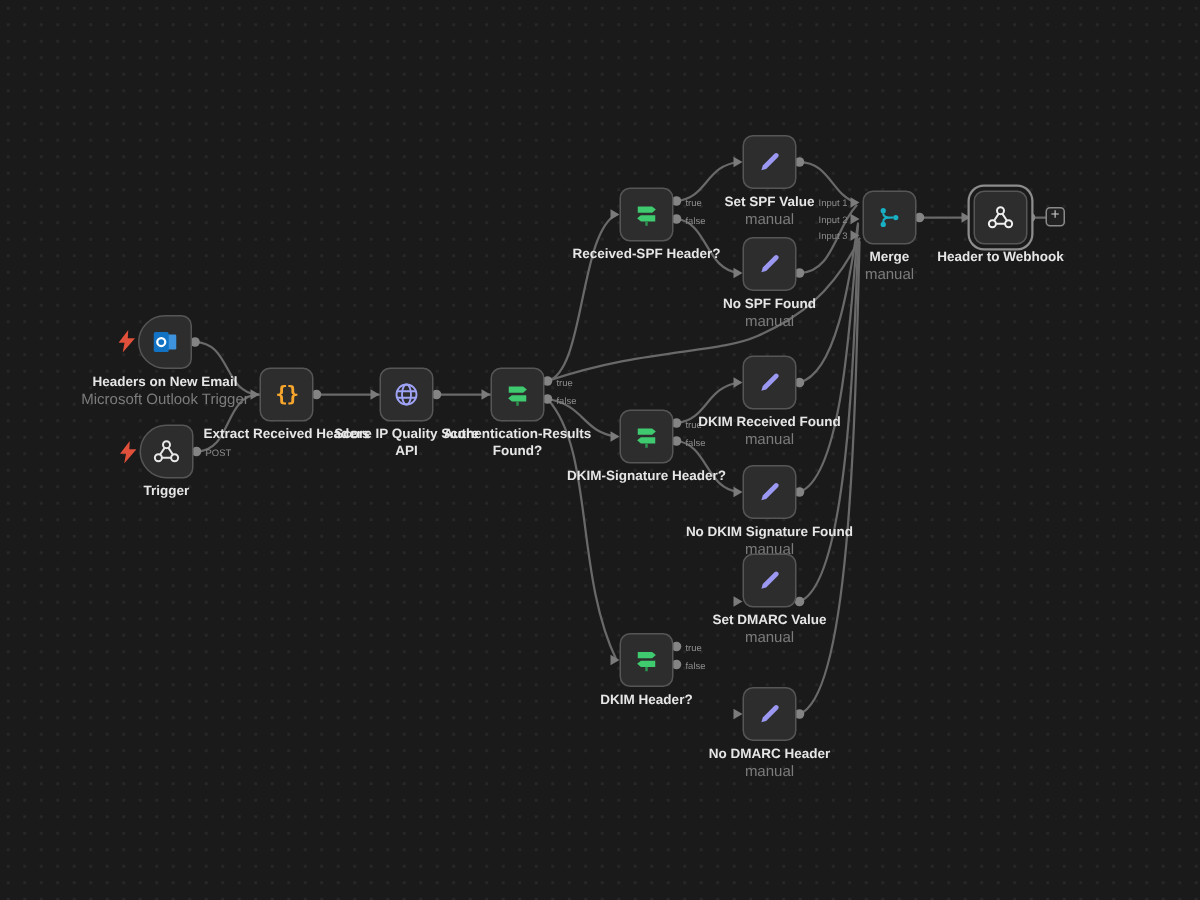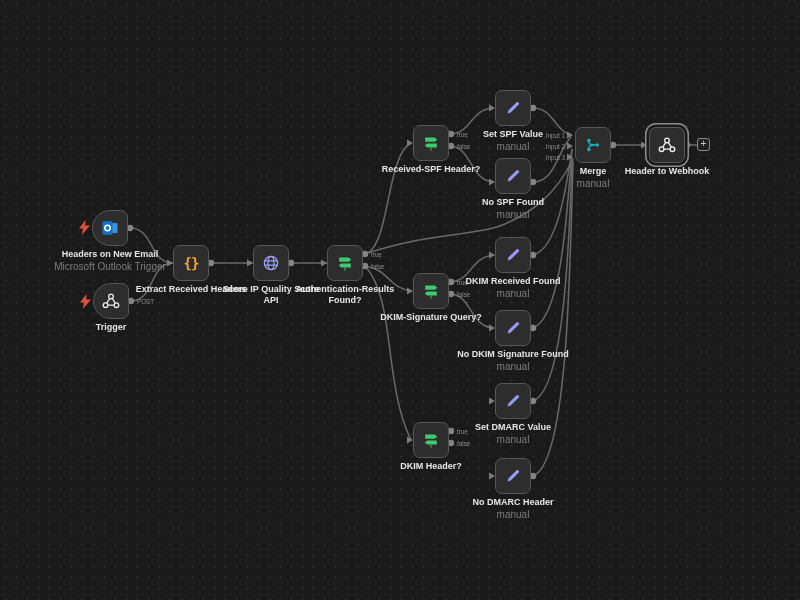--- a/index.html
+++ b/index.html
@@ -228,21 +228,21 @@
 
   <div class="node" style="left:413px;top:273px">
     <div class="box">
       <svg width="20" height="20" viewBox="0 0 24 24">
         <path d="M5 5.5 H16.5 L19.5 8 L16.5 10.5 H5 Z" fill="#3fca6f"></path>
         <path d="M19 12.5 H7.5 L4.5 15 L7.5 17.5 H19 Z" fill="#3fca6f"></path>
         <rect x="11" y="17.5" width="2" height="3.5" fill="#2e9150"></rect>
       </svg>
     </div>
     <div class="nl">
-      <div>DKIM-Signature Query?</div>
+      <div>DKIM-Signature Header?</div>
     </div>
   </div>
 
   <div class="node" style="left:495px;top:237px">
     <div class="box">
       <svg width="20" height="20" viewBox="0 0 24 24">
         <path d="M5.5 18.5 L6.6 14.8 L16 5.4 A1.9 1.9 0 0 1 18.7 8.1 L9.3 17.5 Z" fill="#9b98f2"></path>
       </svg>
     </div>
     <div class="nl">
@@ -269,21 +269,21 @@
         <path d="M5 5.5 H16.5 L19.5 8 L16.5 10.5 H5 Z" fill="#3fca6f"></path>
         <path d="M19 12.5 H7.5 L4.5 15 L7.5 17.5 H19 Z" fill="#3fca6f"></path>
         <rect x="11" y="17.5" width="2" height="3.5" fill="#2e9150"></rect>
       </svg>
     </div>
     <div class="nl">
       <div>DKIM Header?</div>
     </div>
   </div>
 
-  <div class="node" style="left:495px;top:383px">
+  <div class="node" style="left:495px;top:369px">
     <div class="box">
       <svg width="20" height="20" viewBox="0 0 24 24">
         <path d="M5.5 18.5 L6.6 14.8 L16 5.4 A1.9 1.9 0 0 1 18.7 8.1 L9.3 17.5 Z" fill="#9b98f2"></path>
       </svg>
     </div>
     <div class="nl">
       <div>Set DMARC Value</div>
       <div class="ns">manual</div>
     </div>
   </div>

